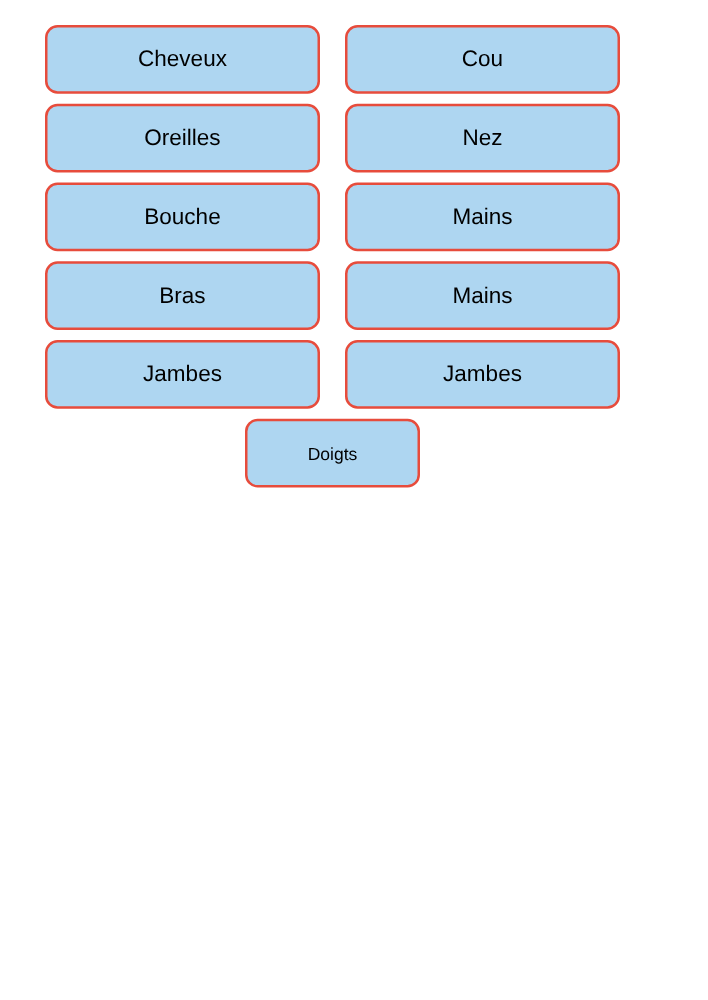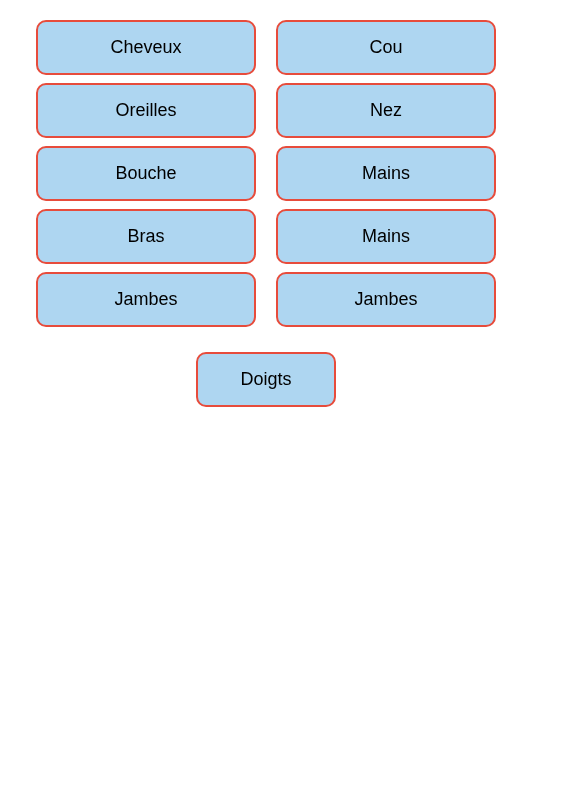--- a/index.html
+++ b/index.html
@@ -66,30 +66,29 @@
       justify-content: center;
       margin-top: 8px;
     }
 
     .word-card-single {
       background-color: #aed6f1;
       border: 2px solid #e74c3c;
       border-radius: 10px;
       padding: 14px 20px;
       text-align: center;
-      font-size: 18px;
+      font-size: 14px;
       font-weight: normal;
       color: #000000;
       cursor: pointer;
       min-height: 55px;
       min-width: 140px;
       display: flex;
       align-items: center;
       justify-content: center;
-      margin-top: 17px;
     }
   </style>
 </head>
 <body>
 
 <div class="container">
   <div style="width: 460px; margin: 0 auto;">
     <div class="grid-layout">
       <div class="left-col">
         <div class="word-card">Cheveux</div>

